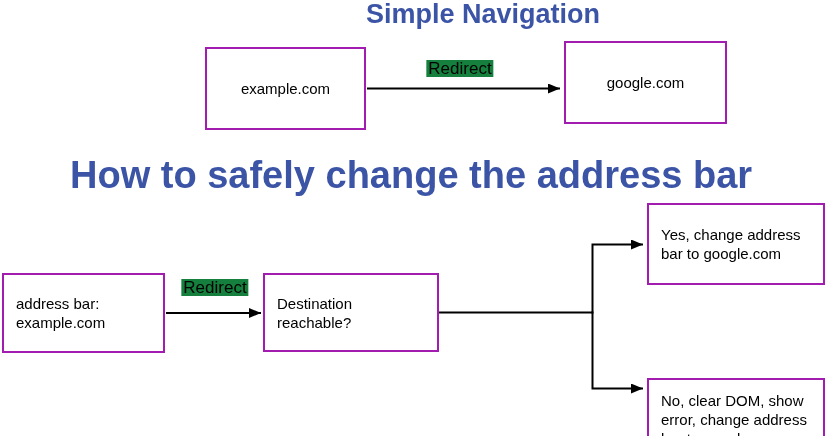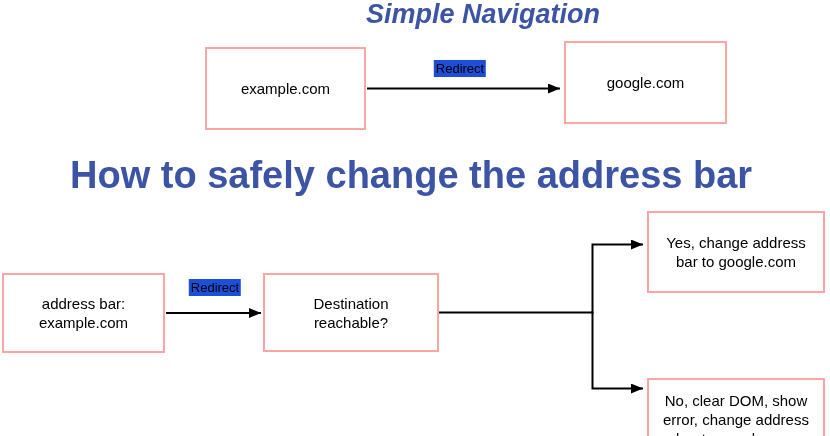--- a/index.html
+++ b/index.html
@@ -28,49 +28,47 @@
     font-weight: bold;
     color: #3b54a6;
     white-space: nowrap;
     line-height: 1.1;
   }
   .title-simple {
     left: 483px;
     top: 0px;
     transform: translateX(-50%);
     font-size: 27px;
-    font-style: italic;
   }
   .title-safe {
     left: 70px;
     top: 155px;
     font-size: 38px;
   }
   .node {
     position: absolute;
     box-sizing: border-box;
-    border: 2px solid #fca5a5;
+    border: 2px solid #a21caf;
     background: #ffffff;
     display: flex;
     align-items: center;
     justify-content: center;
-    text-align: center;
     font-size: 15px;
     line-height: 19px;
     color: #000000;
     padding: 0 12px;
   }
   .edge-label {
     position: absolute;
     transform: translateX(-50%);
-    font-size: 13px;
+    font-size: 17px;
     line-height: 17px;
     color: #000000;
     white-space: nowrap;
-    background: #1d4ed8;
+    background: #15803d;
     padding: 0 2px;
   }
 </style>
 </head>
 <body>
 
 <div class="canvas">
 
   <svg class="connector-layer" viewBox="0 0 830 436" xmlns="http://www.w3.org/2000/svg">
     <defs>
@@ -100,21 +98,21 @@
     <span>google.com</span>
   </div>
   <div class="edge-label" style="left:460px; top:60px;">Redirect</div>
 
   <div class="node" style="left:2px; top:273px; width:163px; height:80px;">
     <span>address bar: example.com</span>
   </div>
   <div class="node" style="left:263px; top:273px; width:176px; height:79px;">
     <span>Destination reachable?</span>
   </div>
-  <div class="node" style="left:647px; top:211px; width:178px; height:82px;">
+  <div class="node" style="left:647px; top:203px; width:178px; height:82px;">
     <span>Yes, change address bar to google.com</span>
   </div>
   <div class="node" style="left:647px; top:350px; width:178px; height:82px;margin-top:28px;">
     <span>No, clear DOM, show error, change address bar to google.com</span>
   </div>
 
   <div class="edge-label" style="left:215px; top:279px;">Redirect</div>
 
 </div>
 

